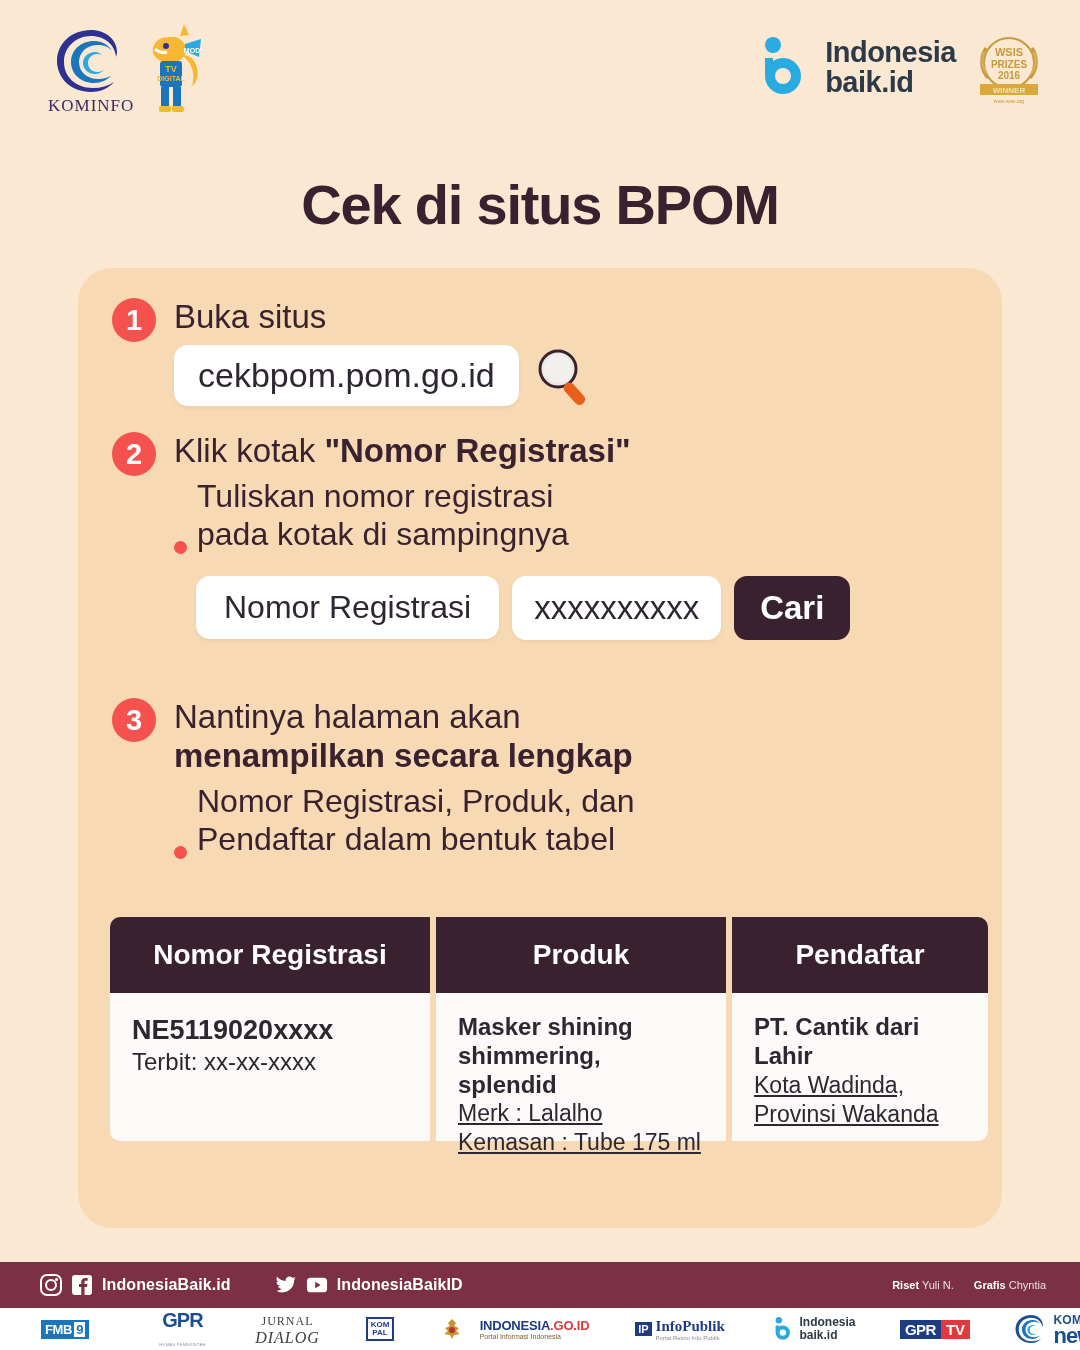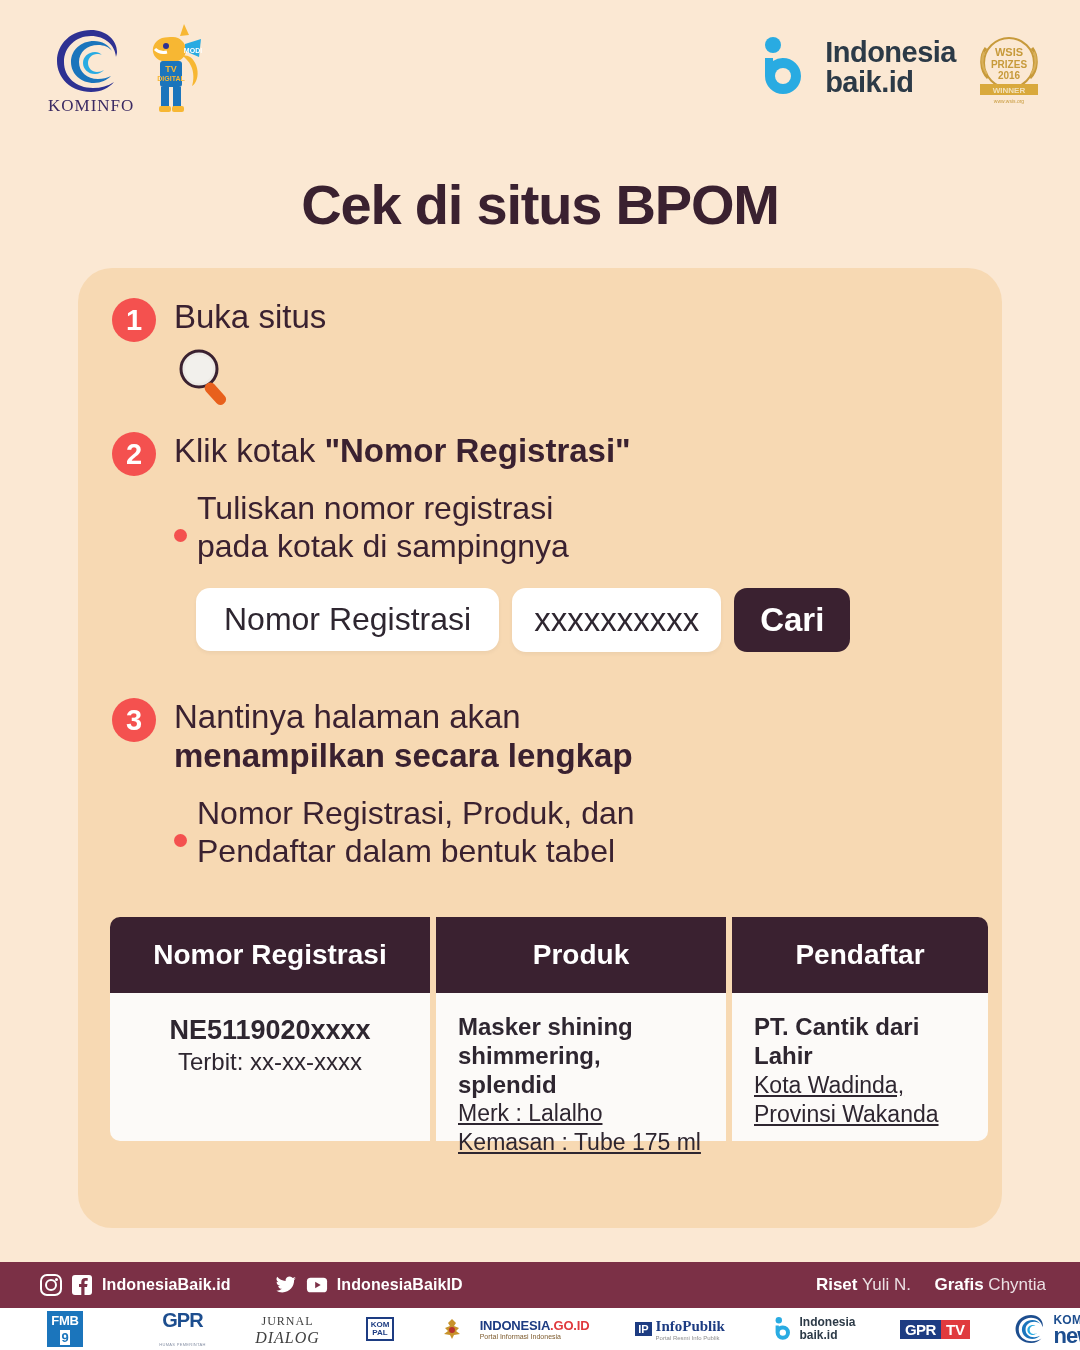--- a/index.html
+++ b/index.html
@@ -41,21 +41,21 @@
   .badge {
     width: 44px; height: 44px; border-radius: 50%; background: #F4514F;
     color: #fff; font-size: 29px; font-weight: bold; display: flex;
     align-items: center; justify-content: center; flex: 0 0 auto;
   }
   .step-body { color: #3A2130; }
   .step-line { font-size: 33px; line-height: 1.18; color: #3A2130; }
   .step-line.bold { font-weight: bold; }
   .step-line b { font-weight: bold; }
 
-  .bullet-row { display: flex; gap: 10px; align-items: center; margin-top: 18px; }
+  .bullet-row { display: flex; gap: 10px; align-items: flex-end; margin-top: 6px; }
   .dot { width: 13px; height: 13px; border-radius: 50%; background: #F4514F; margin-top: 16px; flex: 0 0 auto; }
   .bullet-text { font-size: 32px; line-height: 1.2; color: #3A2130; }
 
   
   .step1 { left: 112px; top: 298px; }
   .url-row { display: flex; align-items: center; gap: 14px; margin-top: 8px; }
   .url-pill {
     background: #FFFFFF; border-radius: 14px; padding: 11px 24px;
     font-size: 34px; color: #2E2630; box-shadow: 0 2px 4px rgba(0,0,0,.05);
   }
@@ -89,49 +89,49 @@
   .th {
     background: #3A2130; color: #fff; font-size: 28px; font-weight: bold;
     height: 76px; display: flex; align-items: center; justify-content: center;
   }
   .col:first-child .th { border-radius: 10px 0 0 0; }
   .col:last-child .th  { border-radius: 0 10px 0 0; }
   .td {
     background: #FCFAF8; padding: 20px 22px 14px 22px; height: 148px;
     font-size: 22px; color: #2E2630; line-height: 1.26;
   }
-  .col:first-child .td { border-radius: 0 0 0 10px; text-align: center; }
+  .col:first-child .td { border-radius: 0 0 0 10px; }
   .col:last-child .td  { border-radius: 0 0 10px 0; }
   .td .big { font-size: 27px; font-weight: bold; display: block; }
   .td .reg { font-size: 24px; display: block; }
   .td .sub { display: block; font-size: 23px; text-decoration: underline; }
   .td .strong2 { font-weight: bold; font-size: 24px; display:block; line-height:1.2; }
 
   
   .footer-social {
     position: absolute; left: 0; top: 1262px; width: 1080px; height: 46px;
     background: #7B3046; display: flex; align-items: center;
   }
   .social-left { display: flex; align-items: center; gap: 9px; margin-left: 40px; }
   .social-ico { width: 22px; height: 22px; display:block; }
   .social-txt { color: #fff; font-size: 16px; font-weight: bold; letter-spacing: .1px; }
   .social-gap { width: 26px; }
-  .credits { position: absolute; right: 34px; color: #fff; font-size: 17px; }
+  .credits { position: absolute; right: 34px; color: #fff; font-size: 11px; }
   .credits b { font-weight: bold; }
   .credits span { opacity: .85; }
   .credits .sep { display: inline-block; width: 14px; }
 
   .footer-logos {
     position: absolute; left: 0; top: 1308px; width: 1080px; height: 42px;
     background: #FFFFFF; display: flex; align-items: center;
   }
   .plogo { flex: 0 0 auto; display: flex; align-items: center; justify-content: center; }
 
   
-  .fmb { background:#1B75BC; color:#fff; font-size:13px; font-weight:bold; padding:2px 4px; letter-spacing:-.3px; display:flex; align-items:center; gap:2px;flex-direction:column; }
+  .fmb { background:#1B75BC; color:#fff; font-size:13px; font-weight:bold; padding:2px 4px; letter-spacing:-.3px; display:flex; align-items:center; gap:2px; }
   .fmb .nine { background:#fff; color:#1B75BC; padding:0 2px; }
   .gpr-w { text-align:center; color:#1D4E8F; }
   .gpr-w .b { font-size:20px; font-weight:bold; letter-spacing:-1px; }
   .gpr-w .s { font-size:4px; letter-spacing:.3px; color:#8892a6; }
   .jd { text-align:center; color:#404040; font-family:"Liberation Serif", serif; }
   .jd .l1 { font-size:12px; letter-spacing:1px; }
   .jd .l2 { font-size:16px; letter-spacing:1px;font-style:italic; }
   .kompal { border:2px solid #1D3C82; color:#1D3C82; font-size:8px; font-weight:bold; line-height:.95; padding:2px 3px; text-align:center; }
   .igo { display:flex; align-items:center; gap:17px; }
   .igo .txt .l1 { font-size:13px; font-weight:bold; color:#1D3C82; letter-spacing:-.2px; }
@@ -211,20 +211,21 @@
 
   <div class="title">Cek di situs BPOM</div>
 
   <div class="card"></div>
 
   <div class="step step1">
     <div class="badge">1</div>
     <div class="step-body">
       <div class="step-line">Buka situs</div>
       <div class="url-row">
+        <div class="url-pill">cekbpom.pom.go.id</div>
         <svg class="mag" viewBox="0 0 62 62">
           <circle cx="25" cy="24" r="18" fill="#EDEAE6" stroke="#3A2130" stroke-width="3"></circle>
           <circle cx="25" cy="24" r="14" fill="#F2F0EC"></circle>
           <rect x="36" y="36" width="11" height="26" rx="5" fill="#E8601C" transform="rotate(-42 41 49)"></rect>
         </svg>
       </div>
     </div>
   </div>
 
   <div class="step step2">

